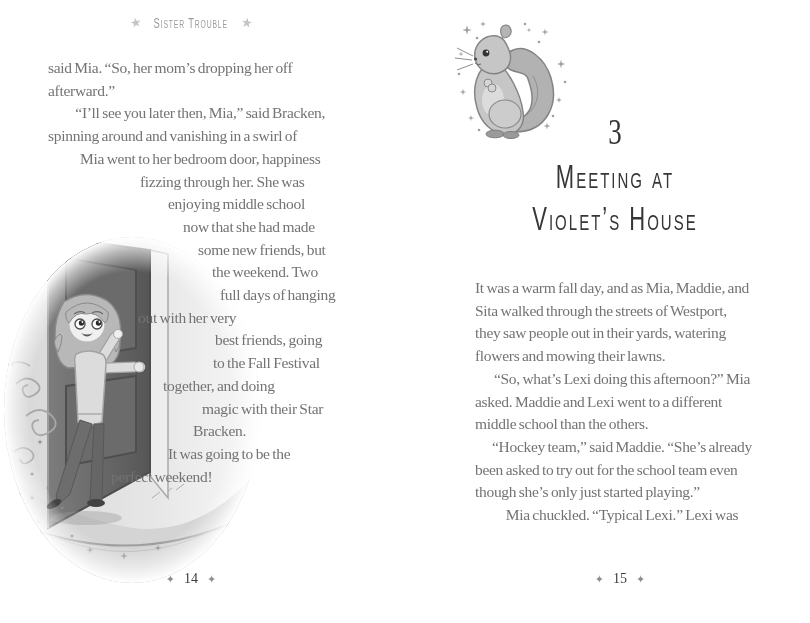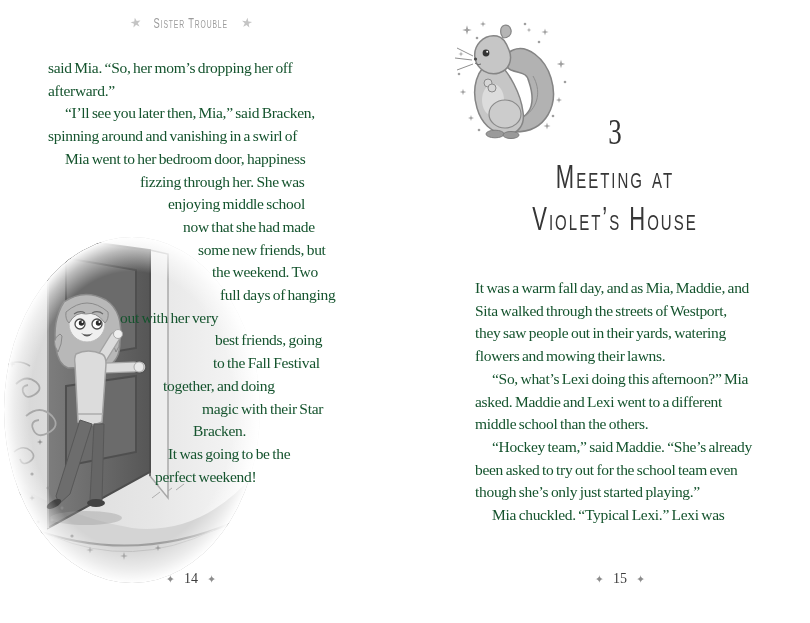--- a/index.html
+++ b/index.html
@@ -13,30 +13,30 @@
   .running-header{position:absolute;top:16px;left:48px;width:286px;display:flex;
                   justify-content:center;align-items:center;gap:6px;}
   .rh-text{display:inline-block;font-family:"Liberation Sans",sans-serif;font-variant:small-caps;
            font-size:11px;letter-spacing:1px;color:#9c9c9c;transform:scale(.85,1.35);}
   .rh-star{font-size:13px;color:#c4c4c4;line-height:1;}
   .rh-star.tilt-l{transform:rotate(-10deg);}
   .rh-star.tilt-r{transform:rotate(8deg);}
 
   
   .textcol{position:absolute;font-size:15.5px;line-height:22.7px;letter-spacing:-0.3px;
-           word-spacing:-1px;color:#14532d;}
+           word-spacing:-1px;color:#737373;}
   .page.left  .textcol{left:48px;top:57px;}
   .page.right .textcol{left:70px;top:277px;}
   .bl{white-space:nowrap;}
-  .ind{margin-left:17px;}
+  .ind{margin-left:17px;text-align:center;}
   
   .m6{margin-left:92px}.m7{margin-left:120px}.m8{margin-left:135px}.m9{margin-left:150px}
-  .m10{margin-left:162px}.m11{margin-left:164px}.m12{margin-left:172px}.m13{margin-left:72px}
+  .m10{margin-left:162px}.m11{margin-left:164px}.m12{margin-left:172px}.m13{margin-left:90px}
   .m14{margin-left:167px}.m15{margin-left:165px}.m16{margin-left:115px}.m17{margin-left:154px}
-  .m18{margin-left:145px}.m19{margin-left:120px}.m20{margin-left:107px}
+  .m18{margin-left:145px}.m19{margin-left:120px}.m20{margin-left:63px}
 
   
   .chap-wrap{position:absolute;left:64px;top:112px;width:292px;text-align:center;color:#323232;}
   .chap-num{display:inline-block;font-family:"Liberation Serif",serif;font-size:27px;
             transform:scaleY(1.35);transform-origin:center top;}
   .chap-title{margin-top:13px;font-family:"Liberation Sans",sans-serif;font-variant:small-caps;
               font-size:22px;letter-spacing:2px;line-height:28px;color:#363636;
               transform:scaleY(1.5);transform-origin:center top;}
 
   

